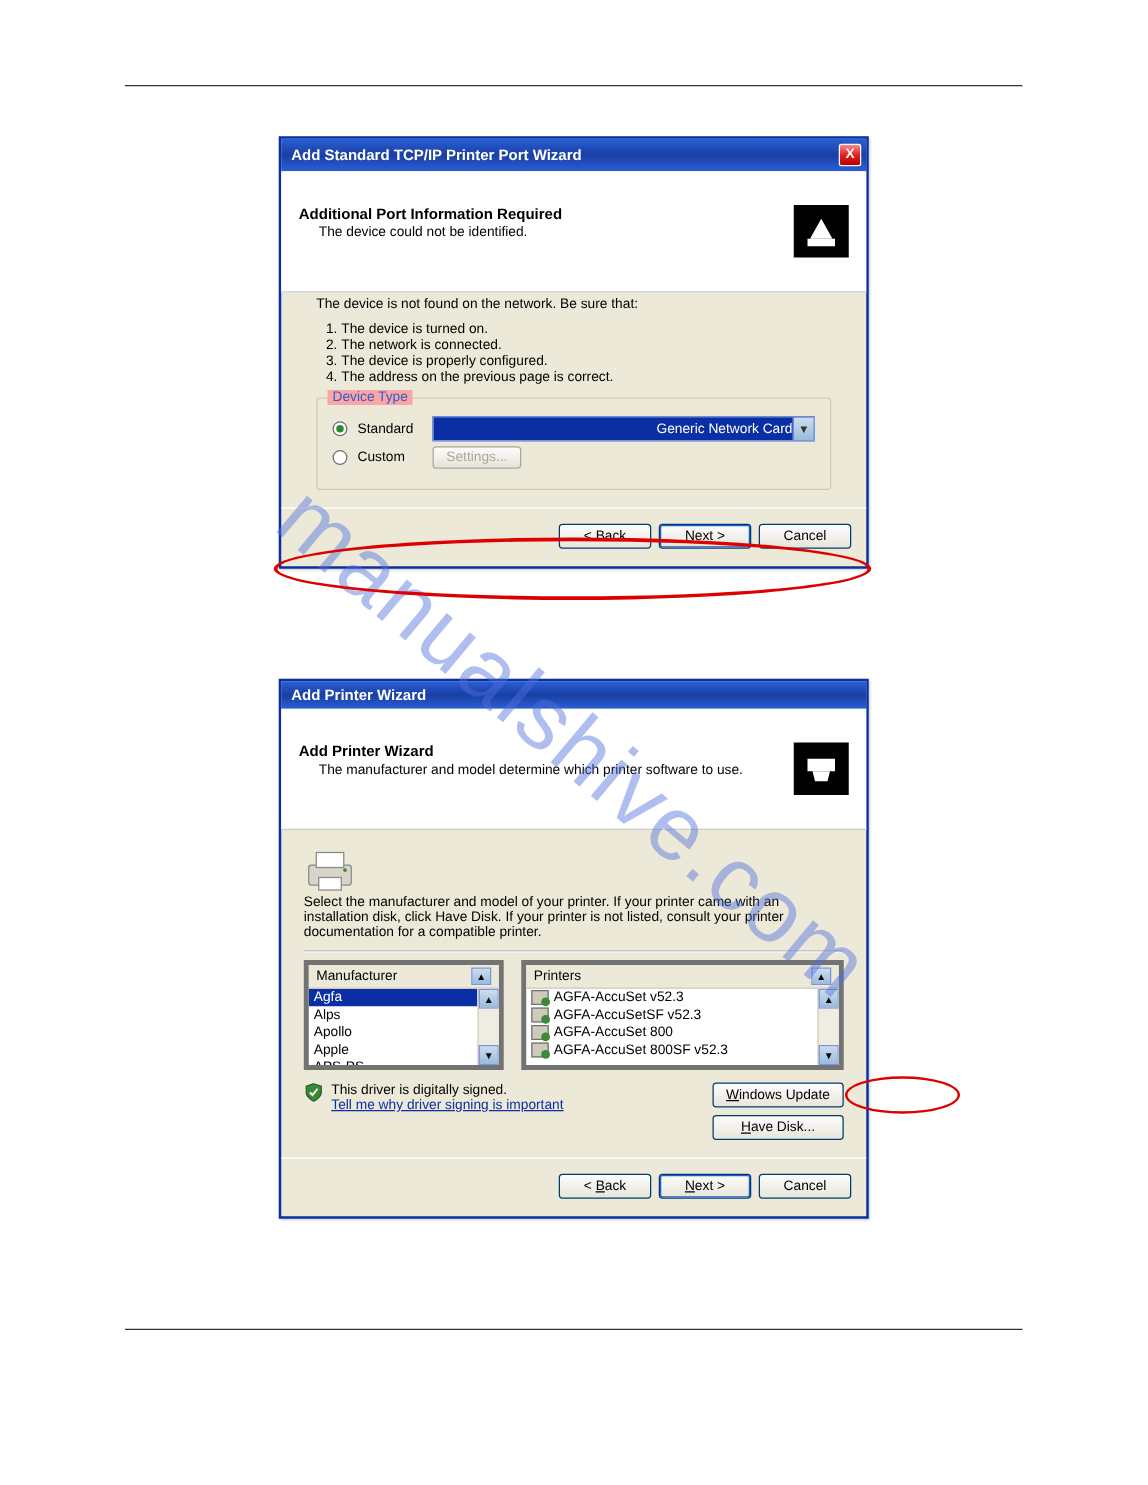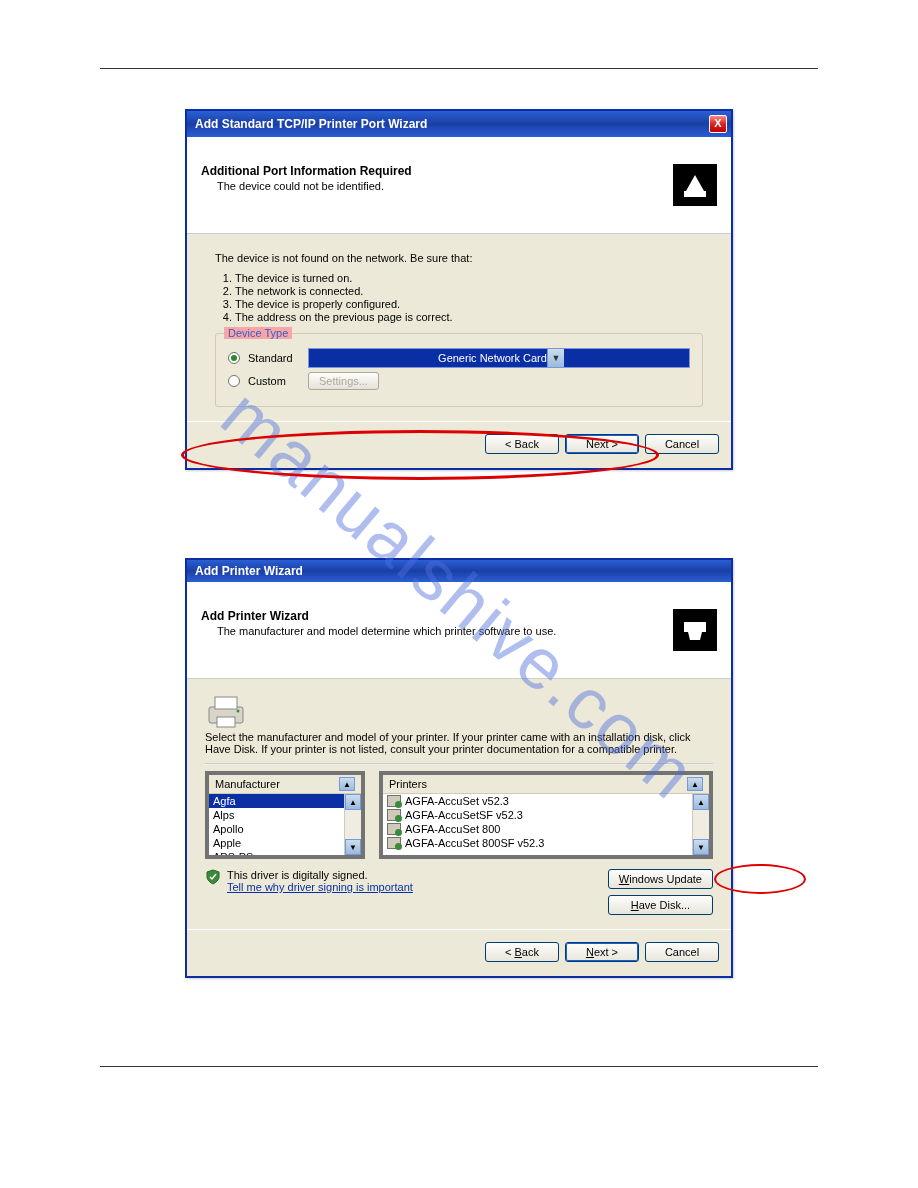--- a/index.html
+++ b/index.html
@@ -32,21 +32,21 @@
     font-size: 72px;
     color: rgba(80, 110, 220, 0.45);
     font-family: Arial, sans-serif;
     letter-spacing: 2px;
     pointer-events: none;
     z-index: 5;
     white-space: nowrap;
   }
   
   .dialog {
-    width: 548px;
+    width: 472px;
     margin: 0 auto 88px auto;
     border: 2px solid #0a2fa5;
     background: #ece9d8;
     font-size: 11px;
     color: #000;
     position: relative;
     box-shadow: 1px 1px 2px rgba(0,0,0,0.2);
   }
   .titlebar {
     background: linear-gradient(to bottom, #2a5fd4 0%, #1a3fa5 50%, #2a5fd4 100%);
@@ -91,21 +91,21 @@
     margin-top: 2px;
   }
   .headicon {
     width: 44px; height: 42px;
     background: #000;
     display: flex;
     align-items: center; justify-content: center;
     flex-shrink: 0;
   }
   .body {
-    padding: 18px 28px 14px 28px;
+    padding: 3px 28px 14px 28px;
     position: relative;
   }
   .body p { margin: 0 0 8px 0; }
   .body ol { margin: 2px 0 10px 0; padding-left: 20px; }
   .body ol li { margin: 1px 0; }
   .groupbox {
     border: 1px solid #cfcaba;
     border-radius: 3px;
     margin-top: 10px;
     padding: 10px 12px 12px 12px;
@@ -135,21 +135,21 @@
     background: #2a8a2a;
     border-radius: 50%;
   }
   .combo {
     flex: 1;
     background: #0a2fa5;
     color: #fff;
     border: 1px solid #7a96df;
     height: 20px;
     display: flex;
-    justify-content: center;
+    justify-content: flex-end;
     align-items: center;
     padding-left: 4px;
     font-size: 11px;
   }
   .combo .arrow {
     width: 17px; height: 18px;
     background: linear-gradient(#cde 0%, #9bd 100%);
     border-left: 1px solid #7a96df;
     color: #333;
     font-size: 9px;

